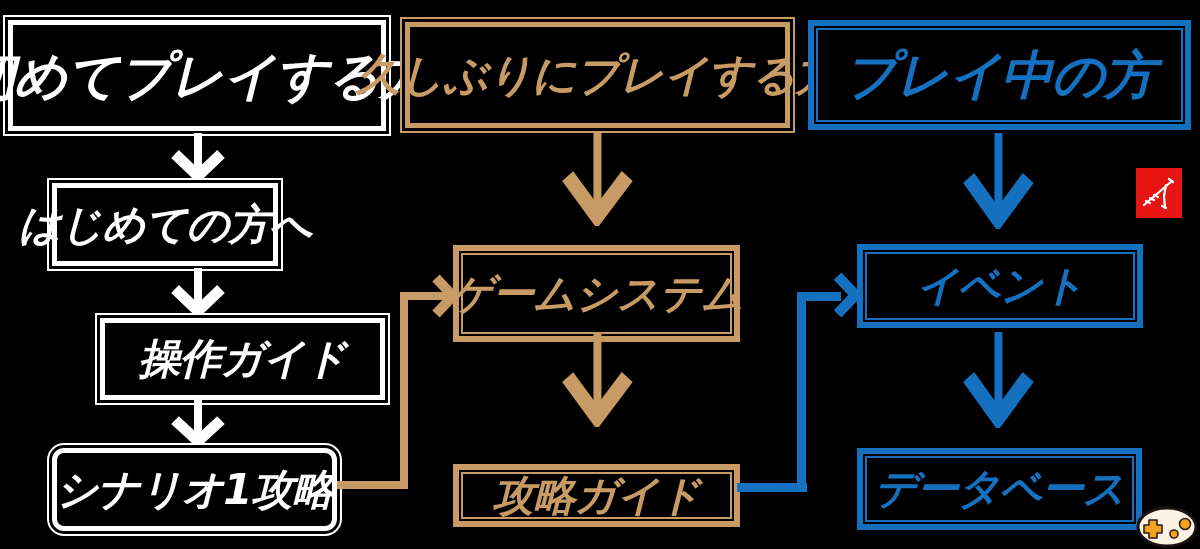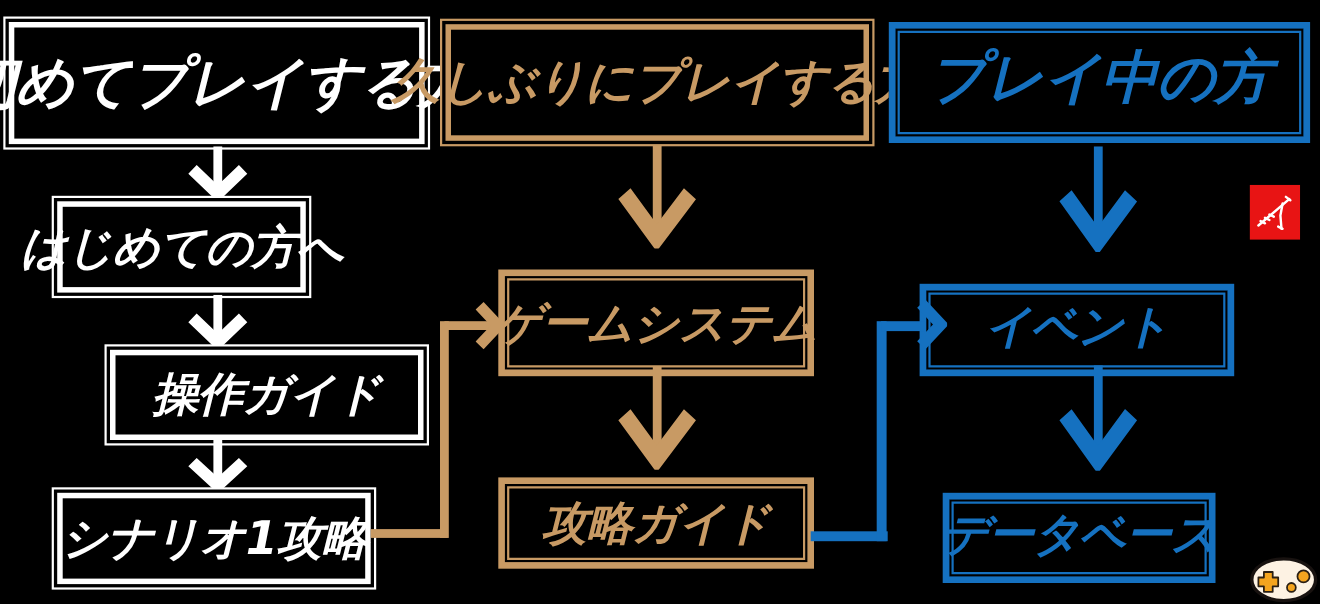--- a/index.html
+++ b/index.html
@@ -8,21 +8,21 @@
   .abs{position:absolute;box-sizing:border-box;}
   
   .box{display:flex;align-items:center;justify-content:center;
        color:currentColor;background:#000;border:5px solid currentColor;
        font-weight:bold;font-style:italic;white-space:nowrap;letter-spacing:-1px;
        text-align:center;line-height:1;}
   .thin-outer{box-shadow:0 0 0 3px #000,0 0 0 5px currentColor;}
   .thin-inner{border-width:6px;box-shadow:inset 0 0 0 2px #000,inset 0 0 0 4px currentColor;}
   .c-white{color:var(--white,#ffffff);}
   .c-tan{color:var(--tan,#c89a64);}
-  .c-blue{color:var(--blue,#1571c0);font-family:Liberation Mono, monospace;}
+  .c-blue{color:var(--blue,#1571c0);}
   .fs-h1{font-size:52px;}
   .fs-h2{font-size:44px;}
   .fs-h3{font-size:52px;}
   .fs-step{font-size:42px;}
   .arrow-v{display:block;width:100%;height:100%;}
   .seg{background:currentColor;}
 </style>
 </head>
 <body>
 
@@ -48,61 +48,61 @@
 
   <div class="abs box thin-outer c-white fs-step" style="left:52px;top:318px;width:285px;height:82px;margin-left:48px;">操作ガイド</div>
 
   <div class="abs c-white" style="left:167px;top:400px;width:62px;height:46px;">
     <svg class="arrow-v" viewBox="0 0 62 48" preserveAspectRatio="none">
       <rect x="27" y="0" width="8" height="38" fill="currentColor"></rect>
       <path d="M8 21 L31 43 L54 21" fill="none" stroke="currentColor" stroke-width="11"></path>
     </svg>
   </div>
 
-  <div class="abs box thin-outer c-white fs-step" style="left:52px;top:448px;width:285px;height:83px;">シナリオ1攻略</div>
+  <div class="abs box thin-outer c-white fs-step" style="left:52px;top:448px;width:285px;height:83px;border-radius:12px;">シナリオ1攻略</div>
 
   <div class="abs box thin-outer c-tan fs-h2" style="left:405px;top:22px;width:385px;height:106px;">久しぶりにプレイする方</div>
 
   <div class="abs c-tan" style="left:557px;top:132px;width:80px;height:94px;">
     <svg class="arrow-v" viewBox="0 0 90 96" preserveAspectRatio="none">
       <rect x="41" y="0" width="9" height="78" fill="currentColor"></rect>
       <path d="M12 45 L45 86 L79 45" fill="none" stroke="currentColor" stroke-width="16"></path>
     </svg>
   </div>
 
   <div class="abs box thin-inner c-tan fs-step" style="left:453px;top:245px;width:287px;height:97px;">ゲームシステム</div>
 
   <div class="abs c-tan" style="left:557px;top:333px;width:80px;height:94px;">
     <svg class="arrow-v" viewBox="0 0 90 96" preserveAspectRatio="none">
       <rect x="41" y="0" width="9" height="78" fill="currentColor"></rect>
       <path d="M12 45 L45 86 L79 45" fill="none" stroke="currentColor" stroke-width="16"></path>
     </svg>
   </div>
 
-  <div class="abs box thin-inner c-tan fs-step" style="left:453px;top:434px;width:287px;height:83px;">攻略ガイド</div>
+  <div class="abs box thin-inner c-tan fs-step" style="left:453px;top:464px;width:287px;height:63px;">攻略ガイド</div>
 
   <div class="abs box thin-inner c-blue fs-h3" style="left:808px;top:20px;width:383px;height:110px;">プレイ中の方</div>
 
   <div class="abs c-blue" style="left:958px;top:133px;width:80px;height:96px;">
     <svg class="arrow-v" viewBox="0 0 90 96" preserveAspectRatio="none">
       <rect x="41" y="0" width="9" height="78" fill="currentColor"></rect>
       <path d="M12 45 L45 86 L79 45" fill="none" stroke="currentColor" stroke-width="16"></path>
     </svg>
   </div>
 
-  <div class="abs box thin-inner c-blue fs-step" style="left:836px;top:244px;width:286px;height:84px;margin-top:14px;">イベント</div>
+  <div class="abs box thin-inner c-blue fs-step" style="left:857px;top:244px;width:286px;height:84px;">イベント</div>
 
   <div class="abs c-blue" style="left:958px;top:332px;width:80px;height:96px;">
     <svg class="arrow-v" viewBox="0 0 90 96" preserveAspectRatio="none">
       <rect x="41" y="0" width="9" height="78" fill="currentColor"></rect>
       <path d="M12 45 L45 86 L79 45" fill="none" stroke="currentColor" stroke-width="16"></path>
     </svg>
   </div>
 
-  <div class="abs box thin-inner c-blue fs-step" style="left:857px;top:448px;width:248px;height:82px;">データベース</div>
+  <div class="abs box thin-inner c-blue fs-step" style="left:857px;top:448px;width:285px;height:82px;">データベース</div>
 
   <div>
     <div class="abs seg c-tan" style="left:337px;top:481px;width:70px;height:8px;"></div>
     <div class="abs seg c-tan" style="left:400px;top:292px;width:8px;height:197px;"></div>
     <div class="abs seg c-tan" style="left:404px;top:292px;width:44px;height:8px;"></div>
     <div class="abs c-tan" style="left:432px;top:274px;width:26px;height:44px;">
       <svg width="100%" height="100%" viewBox="0 0 26 44">
         <path d="M4 4 L21 22 L4 40" fill="none" stroke="currentColor" stroke-width="10"></path>
       </svg>
     </div>

